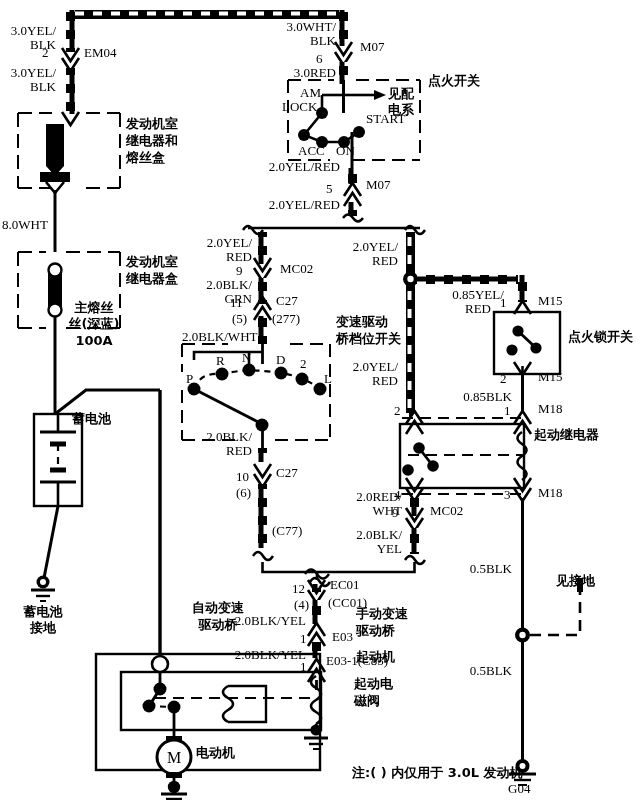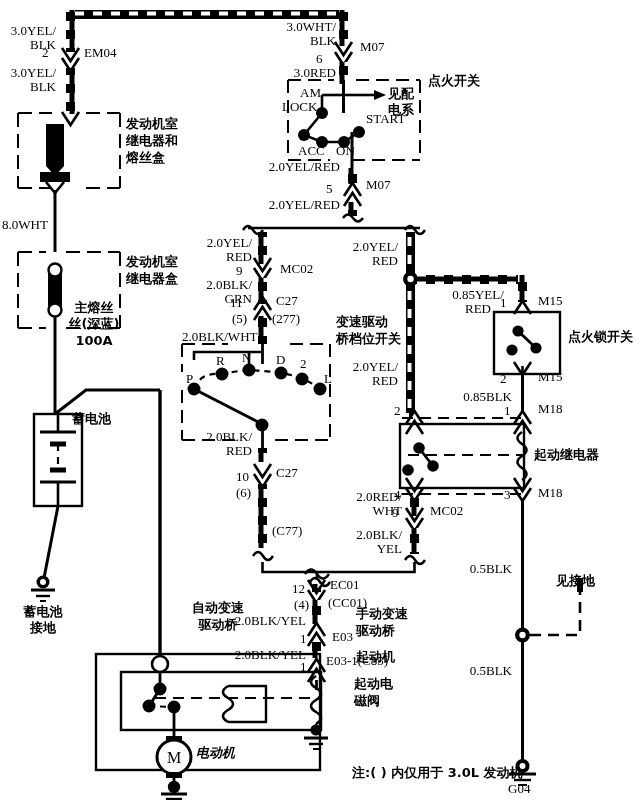--- a/index.html
+++ b/index.html
@@ -397,26 +397,26 @@
 <div class="lbl cn" style="left:336px;top:314px;line-height:1.3;">变速驱动
 桥档位开关</div>
 <div class="lbl" style="left:186px;top:372px;">P</div>
 <div class="lbl" style="left:216px;top:354px;">R</div>
 <div class="lbl" style="left:242px;top:351px;">N</div>
 <div class="lbl" style="left:276px;top:353px;">D</div>
 <div class="lbl" style="left:300px;top:357px;">2</div>
 <div class="lbl" style="left:324px;top:372px;">L</div>
 
 <div class="lbl cn" style="left:568px;top:320px;margin-top:10px;">点火锁开关</div>
-<div class="lbl cn" style="left:534px;top:428px;margin-top:20px;">起动继电器</div>
+<div class="lbl cn" style="left:534px;top:428px;">起动继电器</div>
 
 <div class="lbl cn" style="left:356px;top:650px;">起动机</div>
 <div class="lbl cn" style="left:354px;top:676px;line-height:1.3;">起动电
 磁阀</div>
-<div class="lbl cn" style="left:196px;top:746px;font-style:italic;">电动机</div>
+<div class="lbl cn" style="left:196px;top:746px;">电动机</div>
 
 <div class="lbl cn ctr" style="left:180px;top:600px;width:76px;line-height:1.3;">自动变速
 驱动桥</div>
 <div class="lbl cn" style="left:356px;top:606px;line-height:1.3;">手动变速
 驱动桥</div>
 
 <div class="lbl cn" style="left:556px;top:574px;">见接地</div>
 <div class="lbl" style="left:508px;top:782px;">G04</div>
 
 <div class="lbl cn" style="left:314px;top:766px;margin-left:38px;">注:( ) 内仅用于 3.0L 发动机</div>

